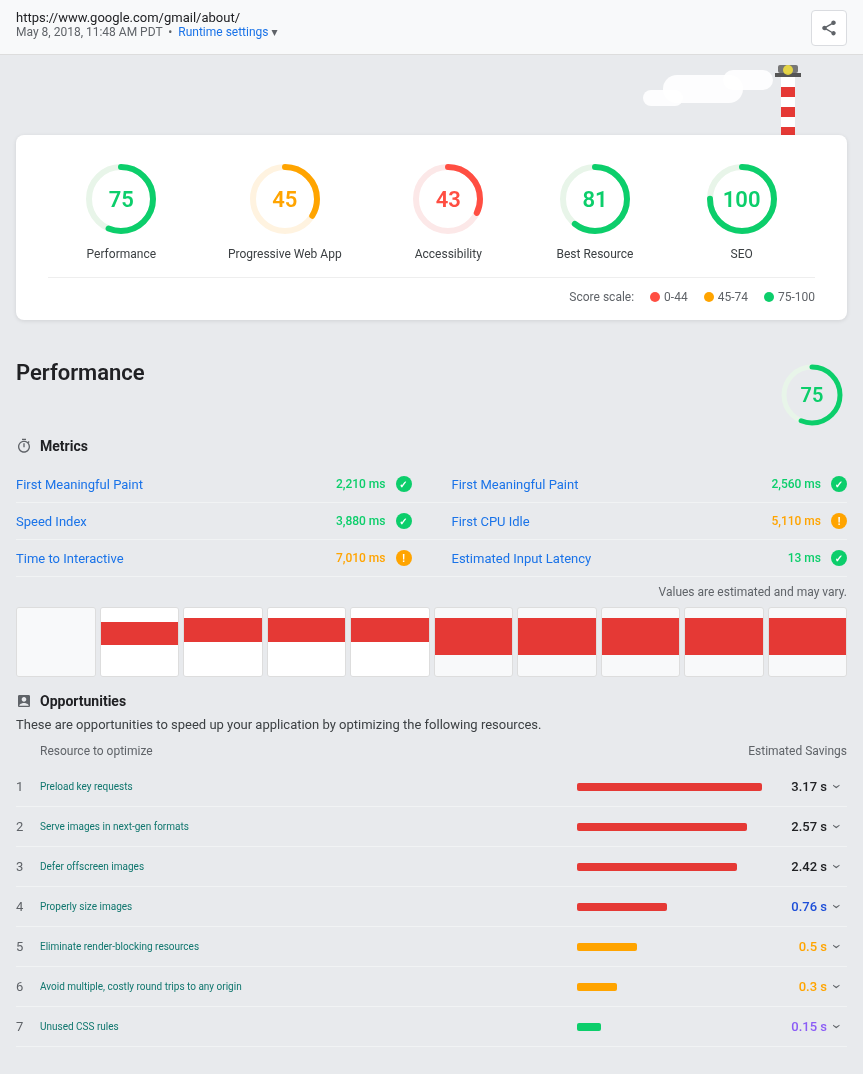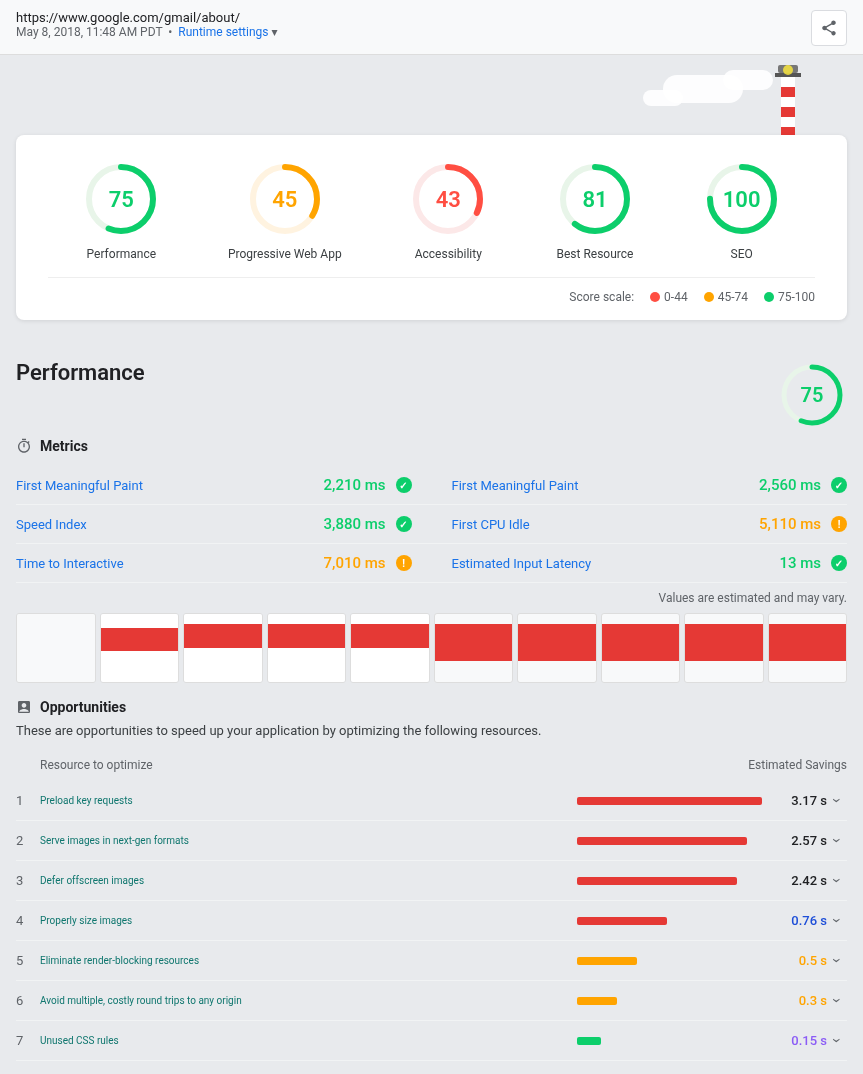--- a/index.html
+++ b/index.html
@@ -180,21 +180,21 @@
     }
     .metric-row:nth-child(even) {
       padding-left: 20px;
     }
     .metric-name {
       font-size: 13px;
       color: #1a73e8;
       flex: 1;
     }
     .metric-value {
-      font-size: 15px;
+      font-size: 12px;
       font-weight: 500;
       margin-right: 4px;
     }
     .metric-icon {
       width: 16px; height: 16px;
       border-radius: 50%;
       display: inline-flex;
       align-items: center;
       justify-content: center;
       color: white;
@@ -237,21 +237,21 @@
       display: flex;
       align-items: center;
       gap: 8px;
       font-weight: 700;
       font-size: 14px;
       margin-bottom: 8px;
     }
     .opps-desc {
       font-size: 13px;
       color: #3c4043;
-      margin-bottom: 16px;
+      margin-bottom: 8px;
     }
     .opps-table-header {
       display: flex;
       color: #5f6368;
       font-size: 12px;
       padding: 4px 0 8px;
       border-bottom: 1px solid #e8eaed;
     }
     .opp-num { width: 24px; color: #5f6368; }
     .opp-resource { flex: 1; }

